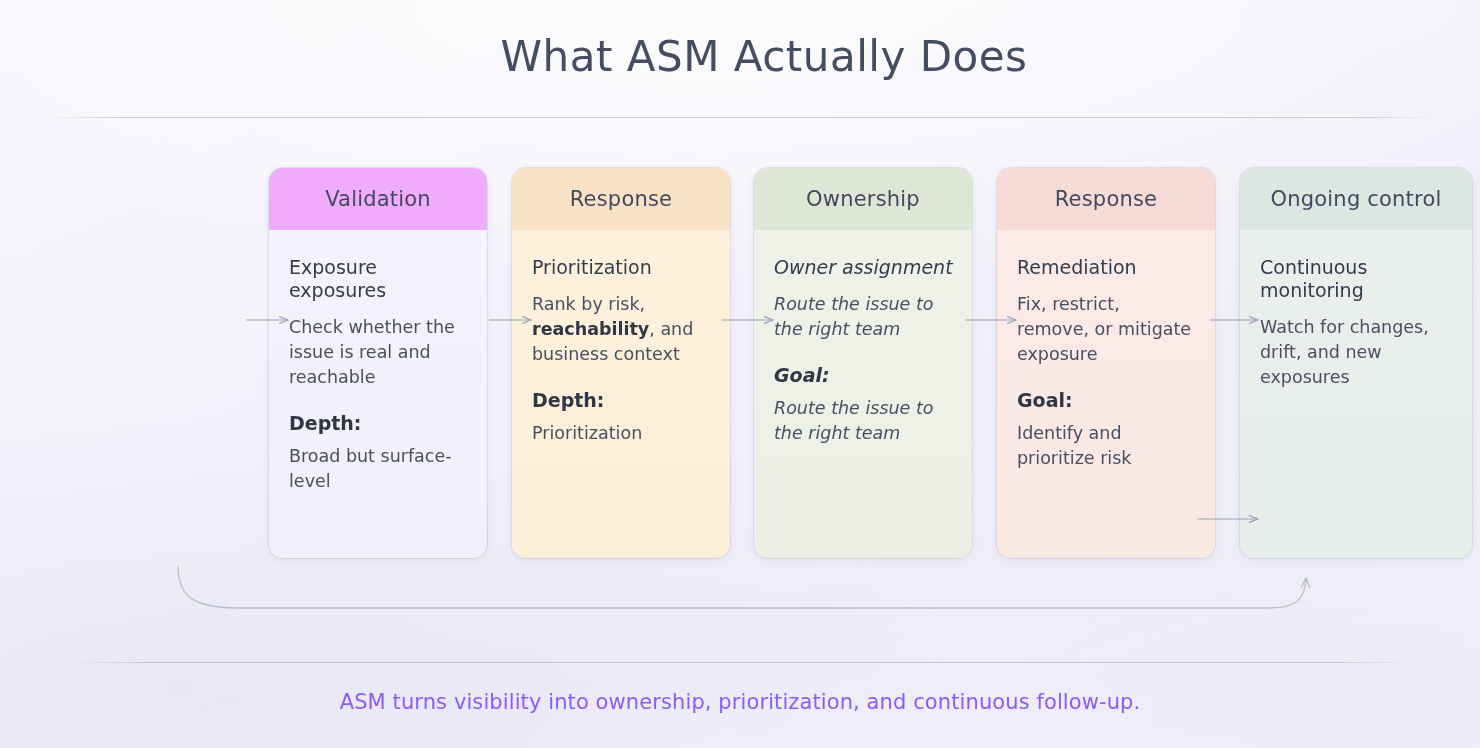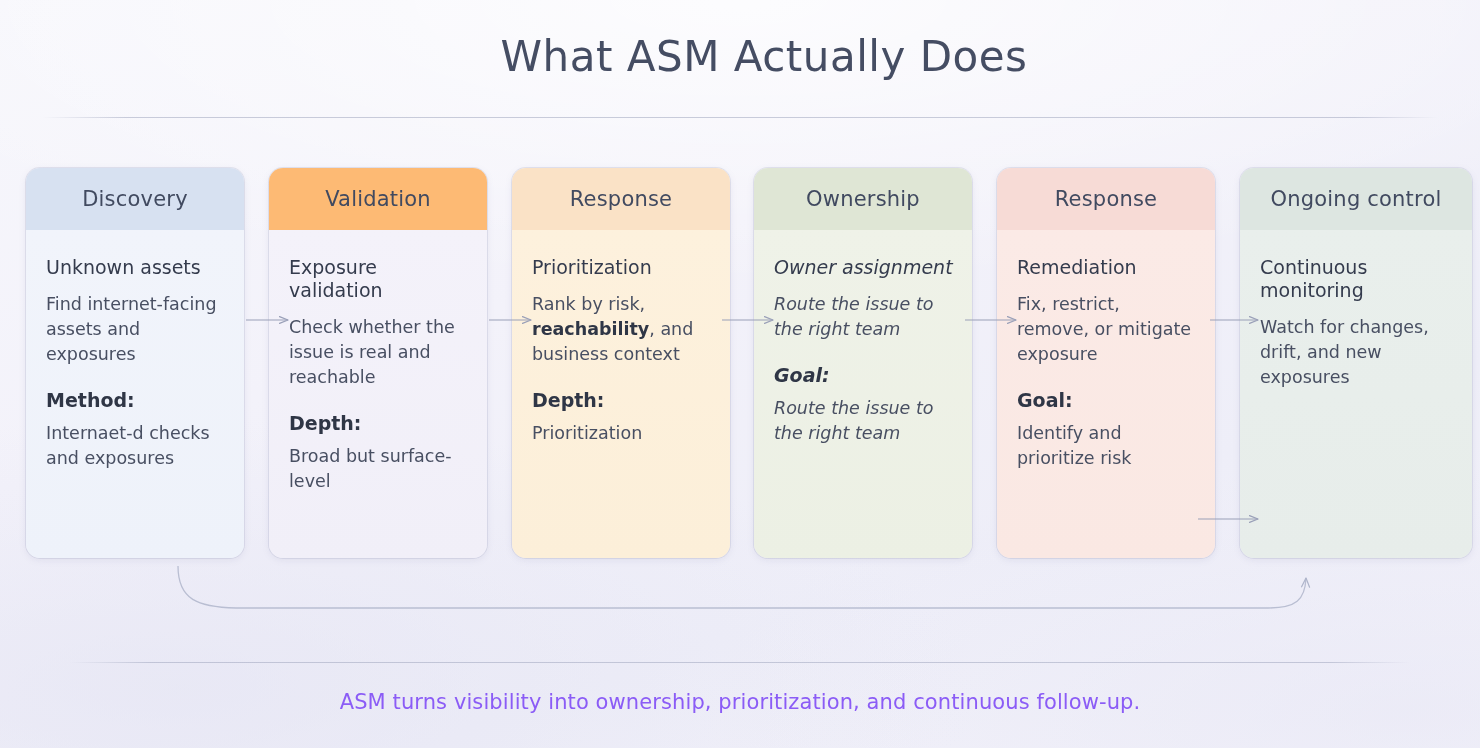--- a/index.html
+++ b/index.html
@@ -111,21 +111,21 @@
   .c-meta-val {
     font-size: 17.5px;
     line-height: 1.42;
     color: #484f62;
   }
 
   
   .card.t-blue    .card-head { background: #d7e1f1; }
   .card.t-blue    .card-body { background: linear-gradient(180deg,#f1f4fb 0%, #eef2fa 100%); }
 
-  .card.t-lav     .card-head { background: #fdba74; }
+  .card.t-lav     .card-head { background: #f0abfc; }
   .card.t-lav     .card-body { background: linear-gradient(180deg,#f4f2fa 0%, #f1eff8 100%); }
 
   .card.t-peach   .card-head { background: #fae2c6; }
   .card.t-peach   .card-body { background: linear-gradient(180deg,#fdf1dd 0%, #fcefd9 100%); }
 
   .card.t-sage    .card-head { background: #dfe6d5; }
   .card.t-sage    .card-body { background: linear-gradient(180deg,#eff2e8 0%, #ecf0e4 100%); font-style: italic; }
 
   .card.t-rose    .card-head { background: #f7dbd6; }
   .card.t-rose    .card-body { background: linear-gradient(180deg,#fbeae6 0%, #fae8e3 100%); }
@@ -163,34 +163,25 @@
 <body>
 
 <div class="paper-sheen"></div>
 
 <h1 class="title">What ASM Actually Does</h1>
 
 <div class="rule rule-top"></div>
 
 <div class="board">
 
-  <div class="card t-blue p0">
-    <div class="card-head">Discovery</div>
-    <div class="card-body">
-      <div class="c-label">Unknown assets</div>
-      <div class="c-desc">Find internet-facing assets and exposures</div>
-      <div class="c-meta-key">Method:</div>
-      <div class="c-meta-val">Internaet-d checks and exposures</div>
-    </div>
-  </div>
 
   <div class="card t-lav p1">
     <div class="card-head">Validation</div>
     <div class="card-body">
-      <div class="c-label">Exposure validation</div>
+      <div class="c-label">Exposure exposures</div>
       <div class="c-desc">Check whether the issue is real and reachable</div>
       <div class="c-meta-key">Depth:</div>
       <div class="c-meta-val">Broad but surface-level</div>
     </div>
   </div>
 
   <div class="card t-peach p2">
     <div class="card-head">Response</div>
     <div class="card-body">
       <div class="c-label">Prioritization</div>

